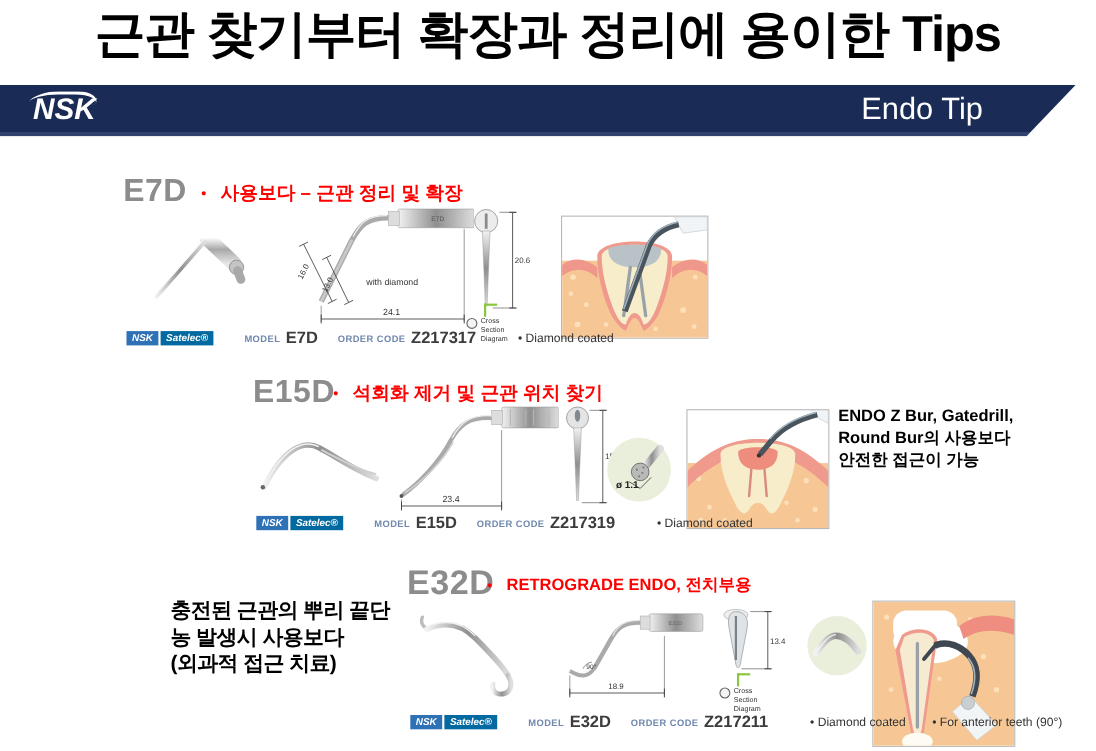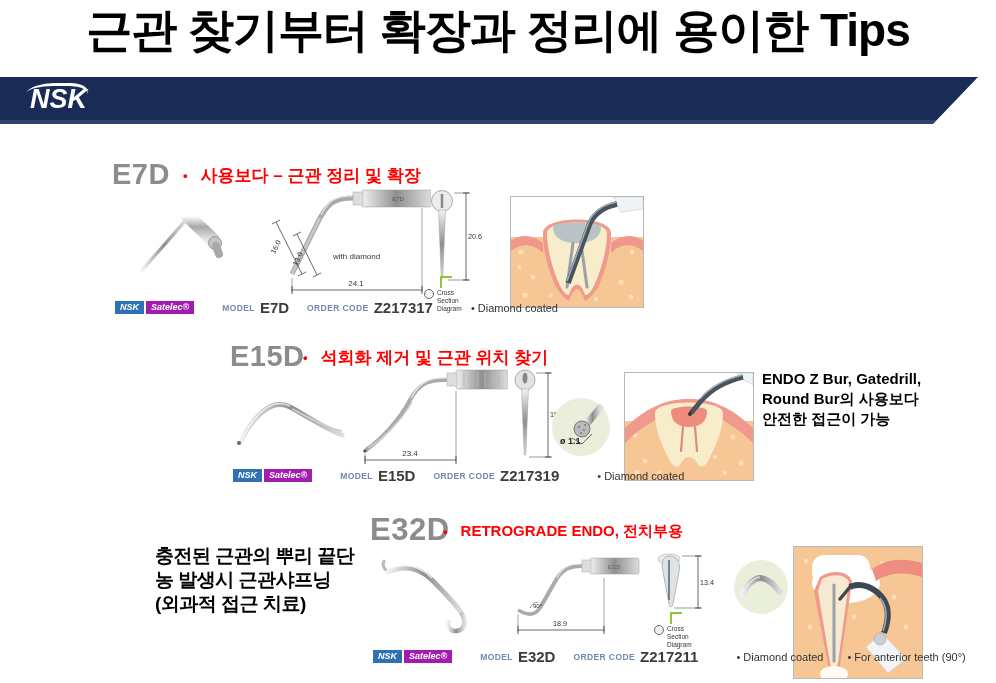--- a/index.html
+++ b/index.html
@@ -20,21 +20,21 @@
   .header-label { position:absolute; left:783px; top:6px; color:#fff; font-size:28px; font-weight:400; }
 
   
   .sec-name { position:absolute; color:#8c8c8c; font-weight:600; letter-spacing:0.5px; }
   .feature { position:absolute; color:#fe0000; font-weight:700; display:flex; align-items:center; white-space:nowrap; }
   .feature .bullet { font-size:13px; margin-right:13px; font-weight:700; }
 
   .badge-row { position:absolute; display:flex; align-items:center; white-space:nowrap; }
   .badge { color:#fff; font-size:9px; font-weight:700; font-style:italic; padding:2px 5px; line-height:1.1; }
   .b-nsk { background:#2f71b5; }
-  .b-sat { background:#a21caf; margin-left:2px; }
+  .b-sat { background:#0369a1; margin-left:2px; }
   .lbl { color:#7188ae; font-size:8.5px; font-weight:700; letter-spacing:0.4px; }
   .val { color:#3c3c3c; font-size:15px; font-weight:600; margin-left:5px; }
   .ml-model { margin-left:28px; } .ml-order { margin-left:18px; }
   .ml-note { margin-left:38px; } .ml-note2 { margin-left:24px; }
   .note { color:#333; font-size:11px; }
 
   .illus { position:absolute; }
   .tooth-box { position:absolute; border:1px solid #b8b8b8; background:#fff; }
   .tooth-box svg { display:block; width:100%; height:100%; }
   .green-circle { position:absolute; border-radius:50%; background:#e9efdb; }
@@ -80,20 +80,21 @@
 
 <div class="slide">
 
   <h1 class="page-title">근관 찾기부터 확장과 정리에 용이한 Tips</h1>
 
   <div class="header-bar">
     <div class="nsk-logo">
       <span class="nsk-swoosh"></span>
       <span>NSK</span>
     </div>
+    <div class="header-label">Endo Tip</div>
   </div>
 
   <div>
     <div class="sec-name" style="left:112px;top:158px;font-size:29px;">E7D</div>
     <div class="feature" style="left:183px;top:164px;font-size:17px;">
       <span class="bullet">•</span>
       <span>사용보다 – 근관 정리 및 확장</span>
     </div>
 
     <svg class="illus" style="left:118px;top:198px;" width="118" height="96" viewBox="0 0 118 96">
@@ -288,21 +289,21 @@
       <span class="lbl ml-model">MODEL</span>
       <span class="val">E15D</span>
       <span class="lbl ml-order">ORDER CODE</span>
       <span class="val">Z217319</span>
       <span class="note ml-note">• Diamond coated</span>
     </div>
   </div>
 
   <div>
     <div class="side-text e32d-left">충전된 근관의 뿌리 끝단
-농 발생시 근관샤프닝
+농 발생시 사용보다
 (외과적 접근 치료)</div>
 
     <div class="sec-name" style="left:370px;top:512px;font-size:31px;">E32D</div>
     <div class="feature" style="left:443px;top:522px;font-size:15px;">
       <span class="bullet">•</span>
       <span>RETROGRADE ENDO, 전치부용</span>
     </div>
 
     <svg class="illus" style="left:372px;top:556px;" width="126" height="86" viewBox="0 0 126 86">
       <path d="M16,16 C12,13 10,9 12,5" stroke="#bbb" stroke-width="3" stroke-linecap="round" fill="none"></path>

